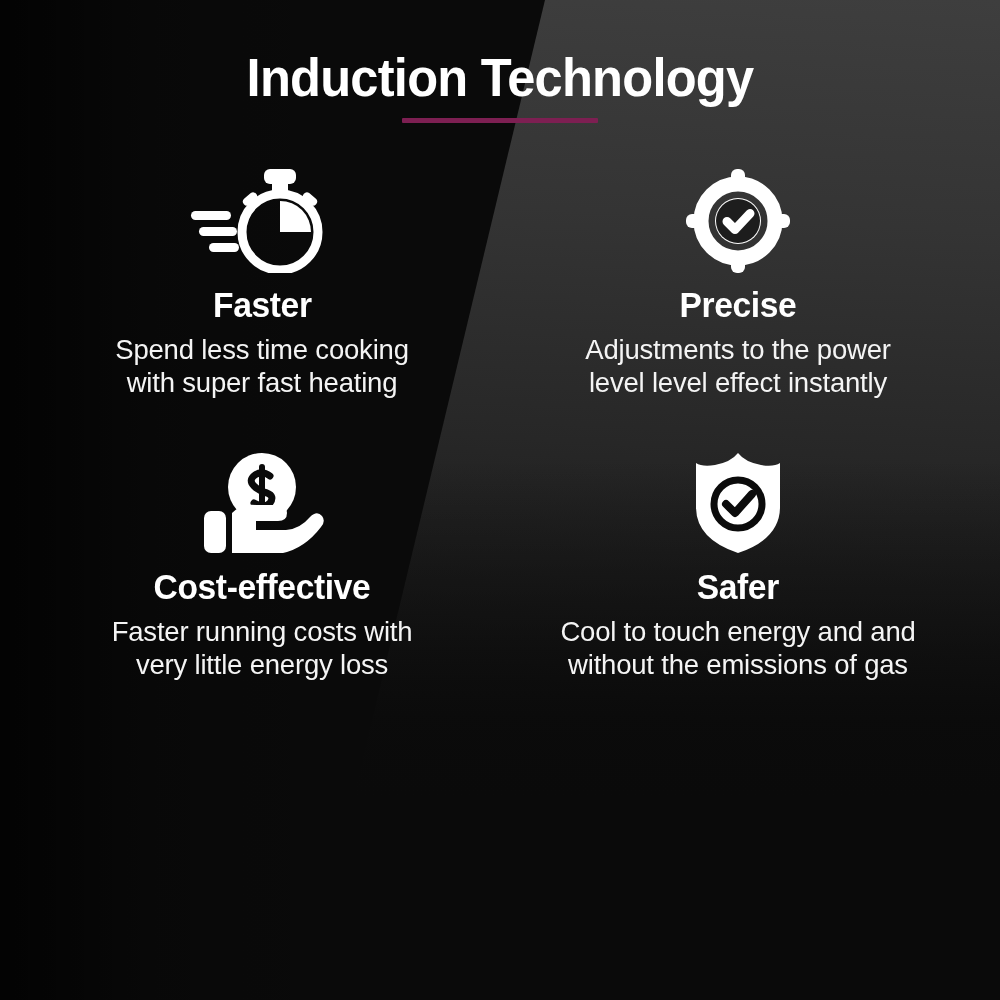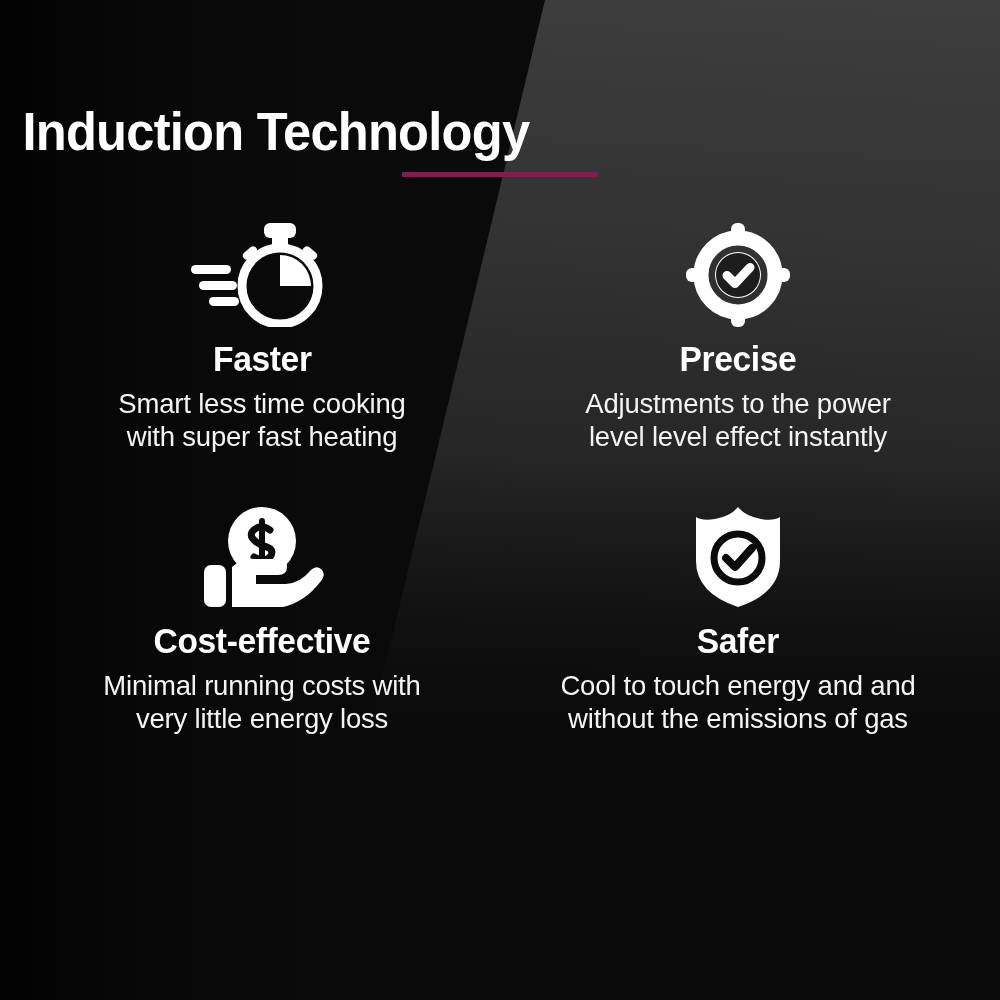--- a/index.html
+++ b/index.html
@@ -67,21 +67,22 @@
 
   .content {
     position: relative;
     z-index: 5;
     width: 100%;
     height: 100%;
   }
 
   
   .header {
-    padding-top: 104px;
+    padding-top: 50px;
+    text-align: center;
   }
   .title {
     margin: 0;
     color: #ffffff;
     font-size: 53px;
     line-height: 1.04;
     font-weight: 700;
     letter-spacing: -0.8px;
     transform: scaleX(0.955);
     transform-origin: center;
@@ -180,21 +181,21 @@
               <rect x="55" y="26" width="16" height="8" rx="4" transform="rotate(-40 63 30)"></rect>
               <rect x="115" y="26" width="16" height="8" rx="4" transform="rotate(40 123 30)"></rect>
 
               <circle cx="93" cy="63" r="38" fill="none" stroke="#ffffff" stroke-width="9"></circle>
 
               <path d="M93 63 L93 32 A31 31 0 0 1 124 63 Z"></path>
             </g>
           </svg>
         </div>
         <h2 class="card-title">Faster</h2>
-        <p class="card-body">Smart less time cooking
+        <p class="card-body">Spend less time cooking
 with super fast heating</p>
       </div>
 
       <div class="card">
         <div class="card-icon">
           <svg width="104" height="104" viewBox="0 0 104 104" aria-hidden="true">
             <g fill="#ffffff">
 
               <rect x="45" y="0" width="14" height="20" rx="6"></rect>
               <rect x="45" y="84" width="14" height="20" rx="6"></rect>
@@ -243,21 +244,21 @@
                        q14 -1 24 -13
                        q7 -7 12 -1
                        q4 5 -1 11
                        q-16 21 -38 26
                        l-51 0
                        z"></path>
             </g>
           </svg>
         </div>
         <h2 class="card-title">Cost-effective</h2>
-        <p class="card-body">Minimal running costs with
+        <p class="card-body">Faster running costs with
 very little energy loss</p>
       </div>
 
       <div class="card">
         <div class="card-icon">
           <svg width="96" height="104" viewBox="0 0 96 104" aria-hidden="true">
 
             <path d="M48 2
                      q-7 9 -23 12
                      q-13 2 -19 -2

